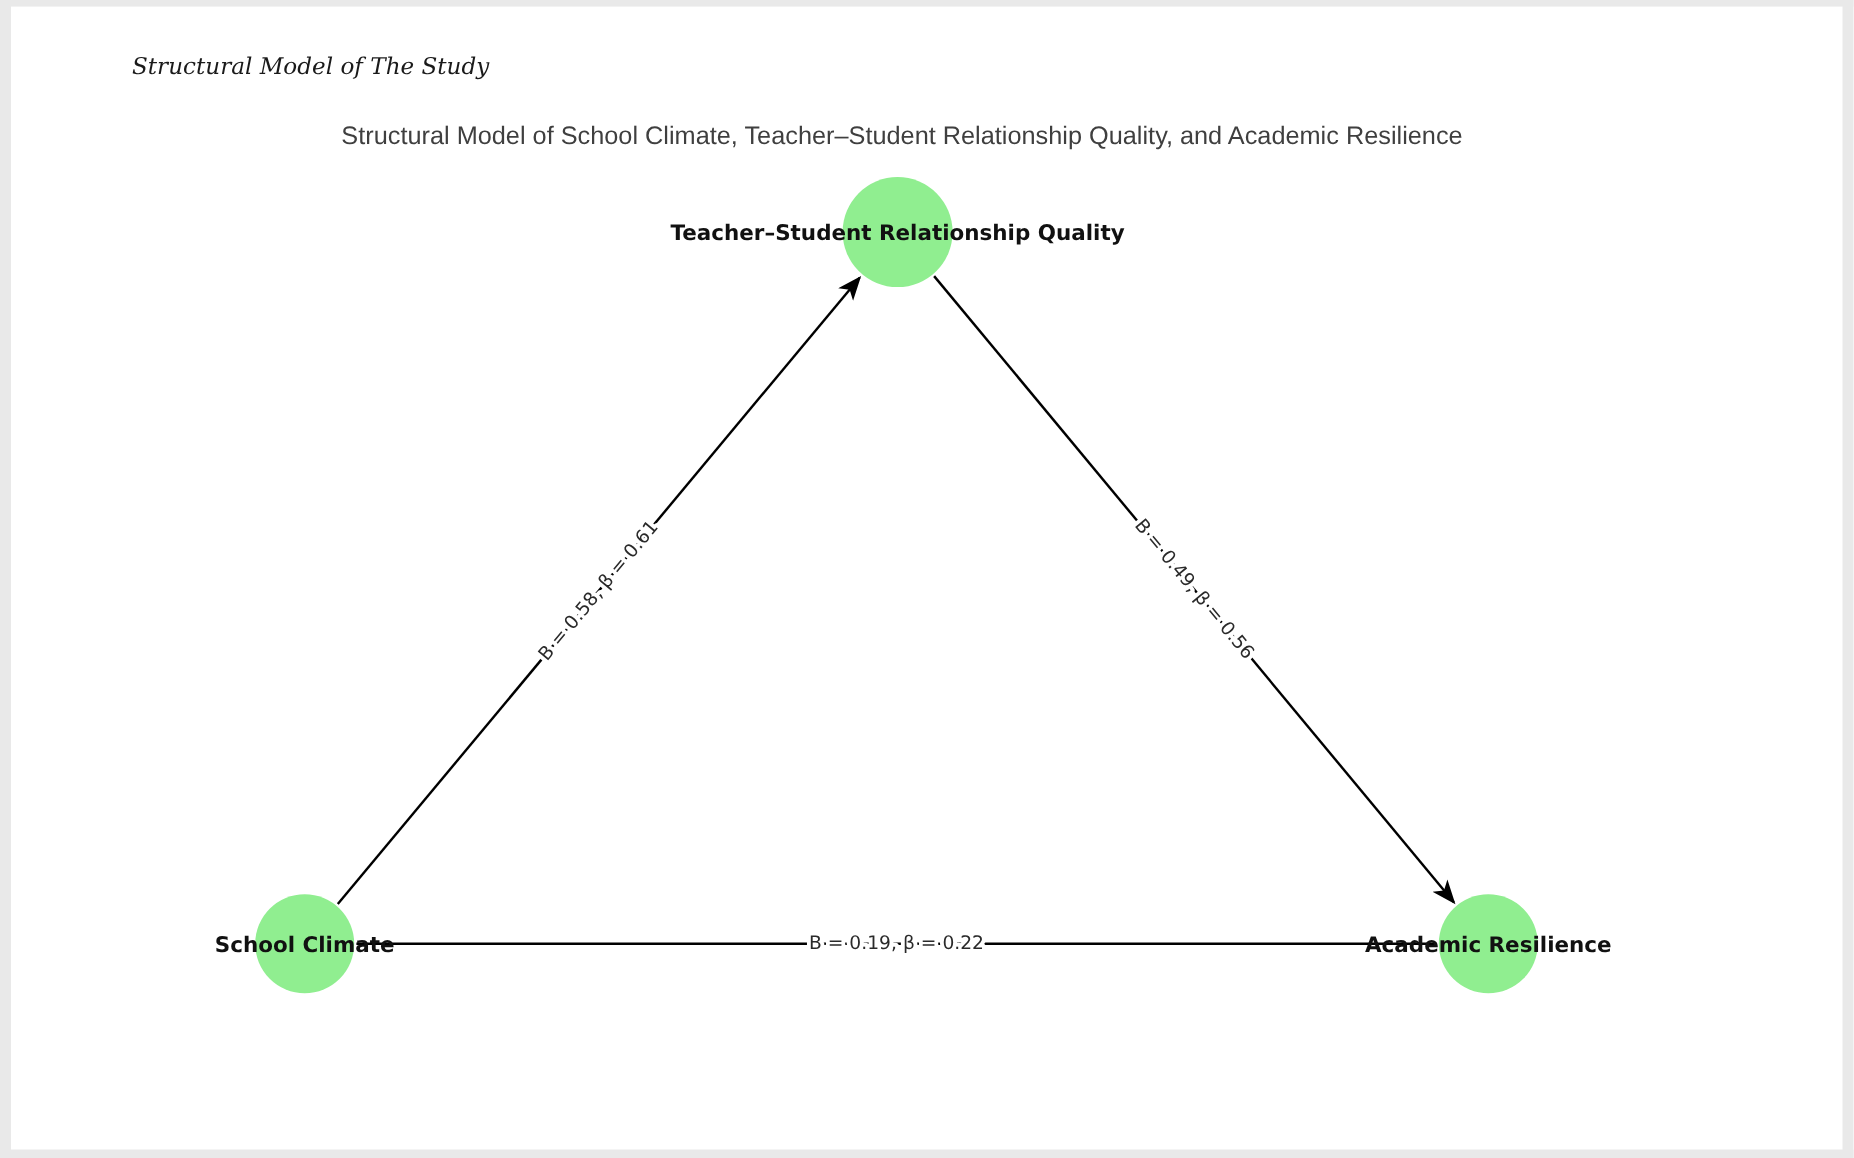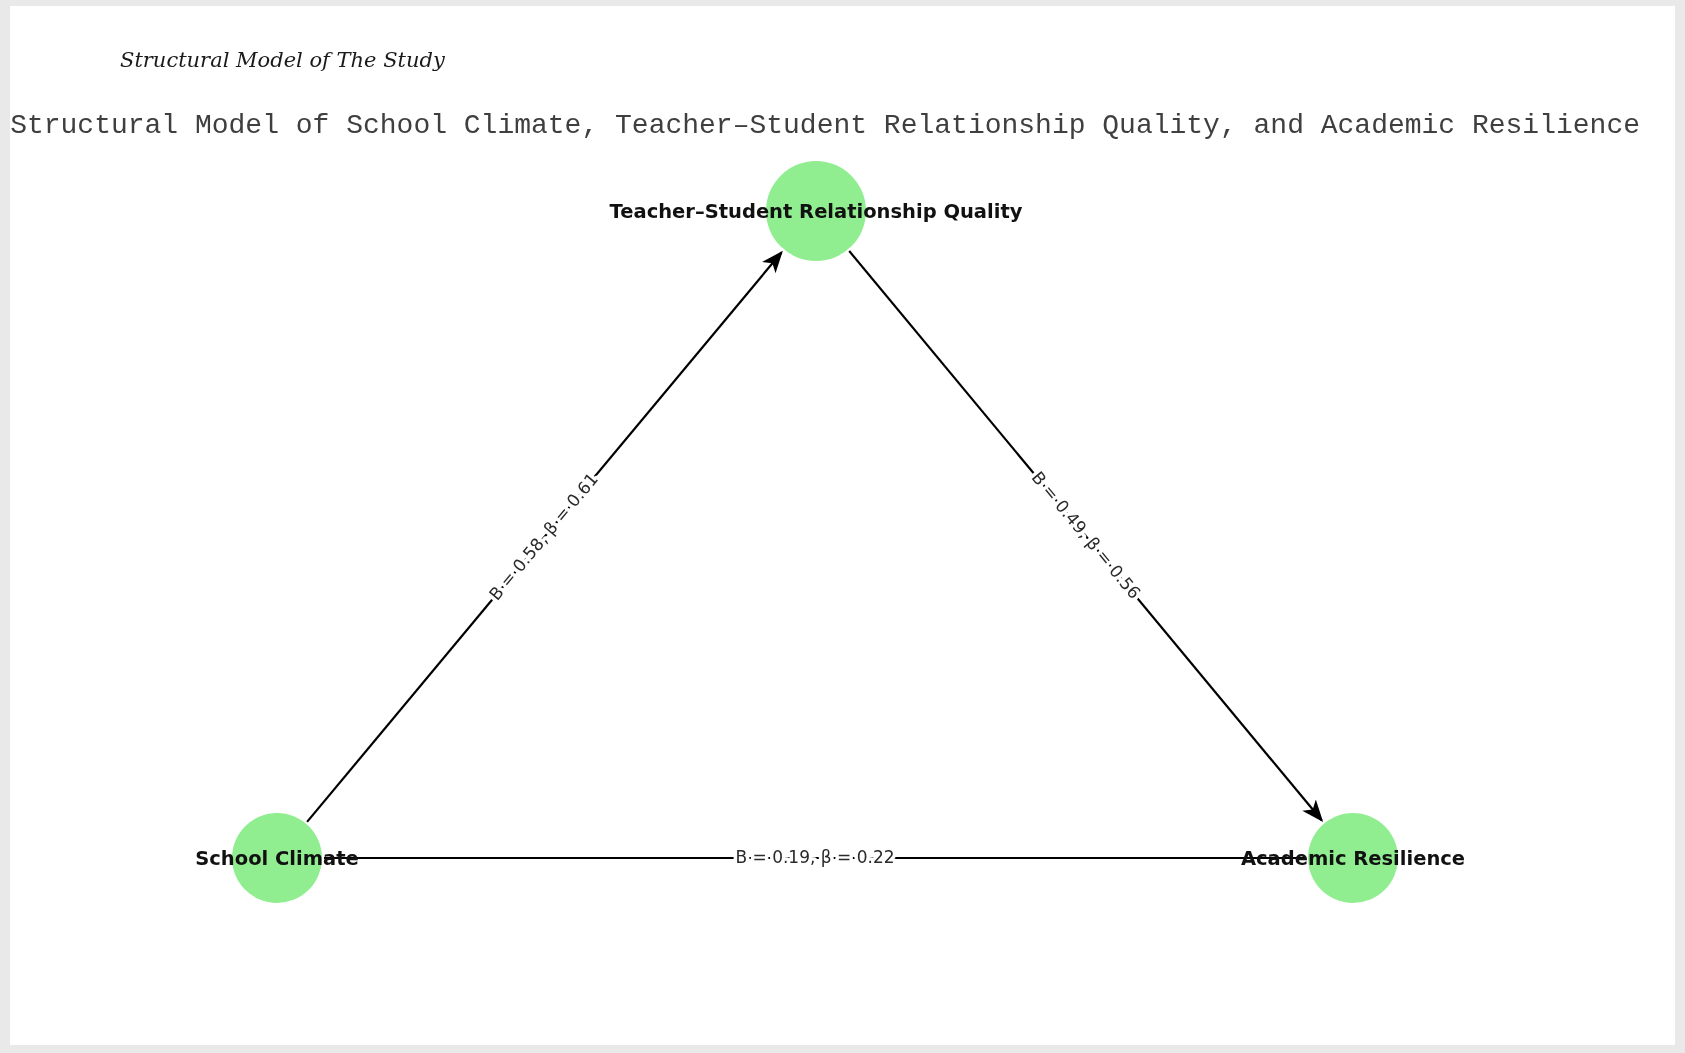--- a/index.html
+++ b/index.html
@@ -38,23 +38,23 @@
     font-style: italic;
     font-size: 21px;
     color: #1a1a1a;
     white-space: nowrap;
   }
   #chart-title {
     position: absolute;
     left: 0;
     top: 110px;
     width: 1640px;
-    text-align: right;
-    font-family: Liberation Mono, monospace;
-    font-size: 28px;
+    text-align: center;
+    font-family: Liberation Sans, sans-serif;
+    font-size: 23px;
     color: #3f3f3f;
     white-space: nowrap;
   }
   svg#diagram {
     position: absolute;
     left: 0;
     top: 0;
     width: 1685px;
     height: 1053px;
   }

